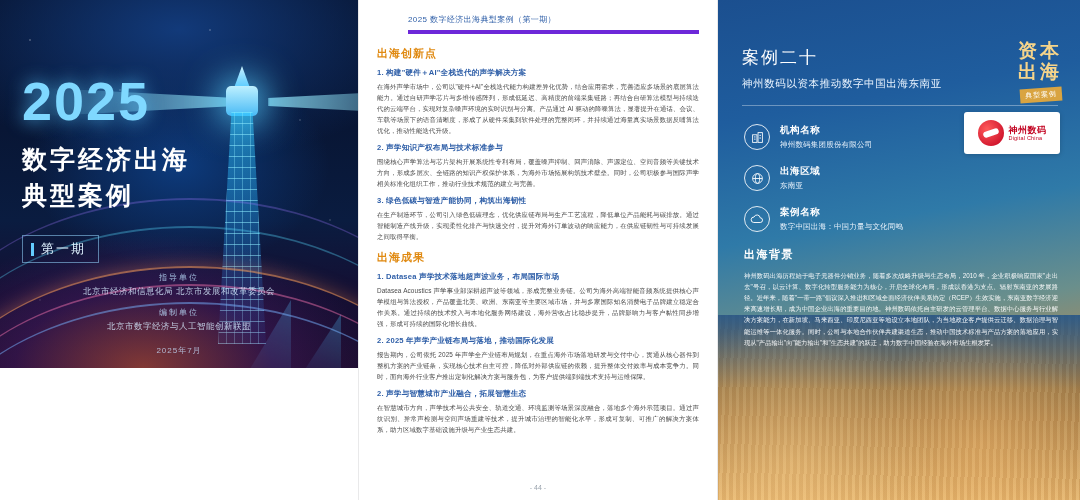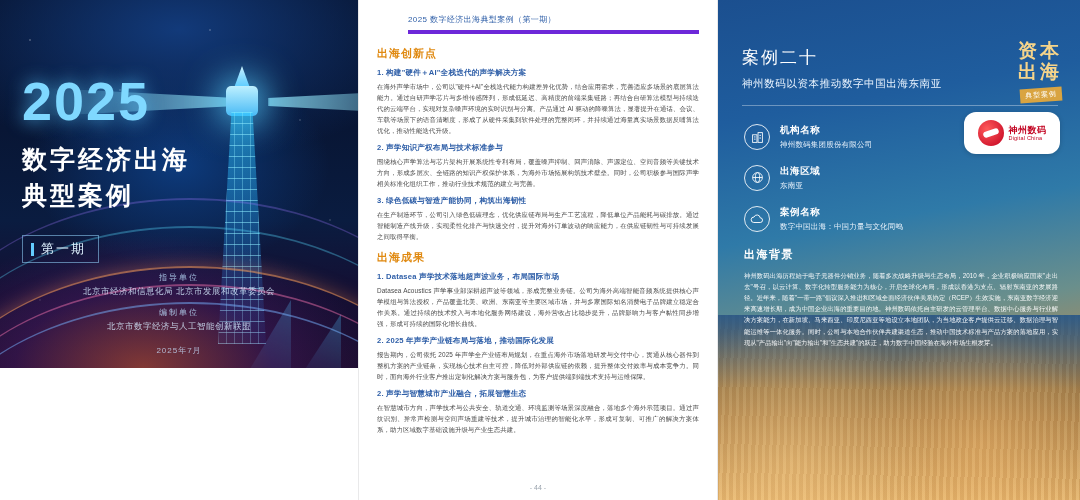--- a/index.html
+++ b/index.html
@@ -317,21 +317,21 @@
     position: relative;
     z-index: 3;
   }
   .logo-box {
     position: absolute;
     right: 20px;
     top: 112px;
     width: 96px;
     height: 42px;
     background: #ffffff;
-    border-radius: 12px;
+    border-radius: 3px;
     display: flex;
     align-items: center;
     justify-content: center;
     gap: 5px;
     z-index: 4;
     box-shadow: 0 1px 5px rgba(0,0,0,.18);
   }
   .logo-mark {
     width: 26px;
     height: 26px;
@@ -353,21 +353,21 @@
   .logo-cn { font-size: 9px; color: #c2001f; font-weight: bold; letter-spacing: .5px; }
   .logo-en { font-size: 5.5px; color: #c2001f; letter-spacing: .2px; }
 
   .info-list {
     position: relative;
     z-index: 3;
     margin: 18px 22px 0 26px;
   }
   .info-item {
     display: flex;
-    align-items: flex-start;
+    align-items: center;
     gap: 10px;
     margin-bottom: 14px;
   }
   .info-icon {
     width: 24px; height: 24px;
     flex: 0 0 auto;
     border: 1.2px solid rgba(255,255,255,.85);
     border-radius: 50%;
     display: flex;
     align-items: center;

